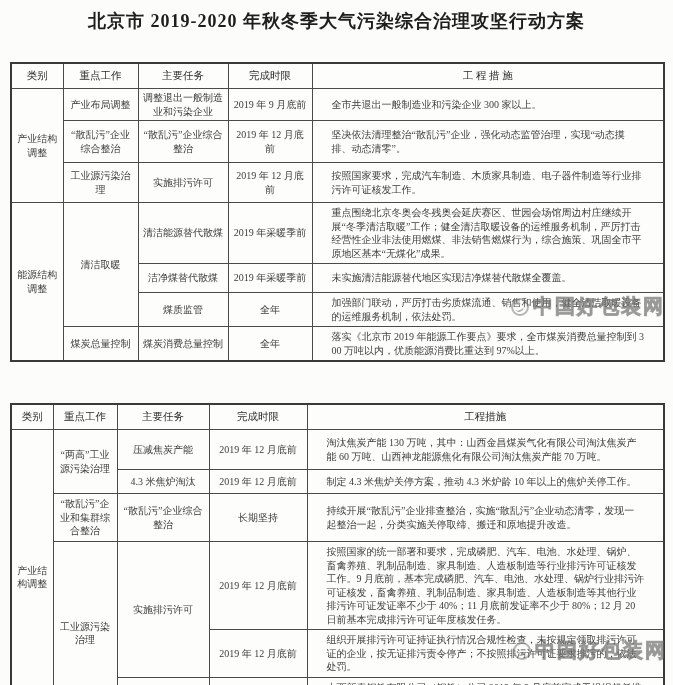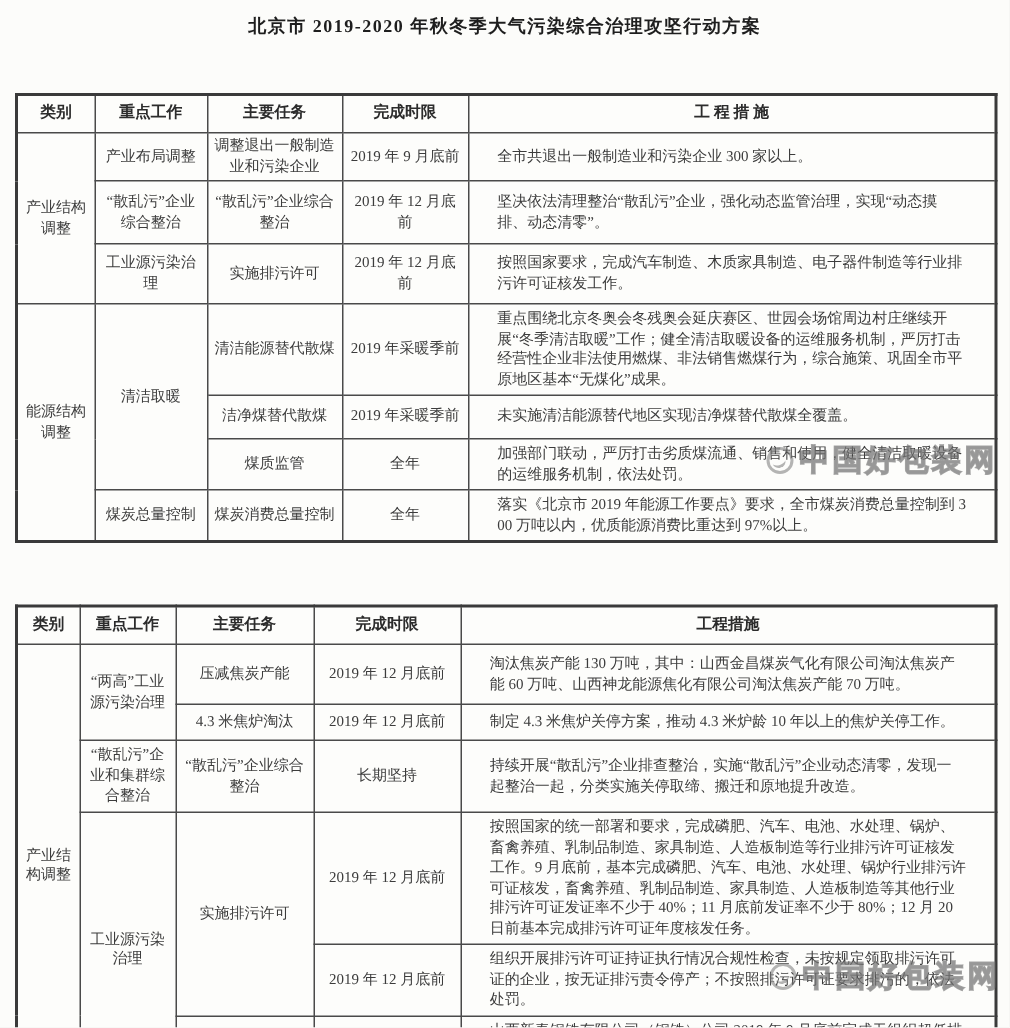--- a/index.html
+++ b/index.html
@@ -7,42 +7,42 @@
     position:relative;
     width:673px;height:685px;
     background:#fcfcfa;
     font-family:"Liberation Serif","DejaVu Serif",serif;
     color:#3c3c3c;
     overflow:hidden;
   }
   .doc-title{
     position:absolute;left:0;right:0;margin:0;
     text-align:center;
-    font-size:12px;font-weight:700;color:#1e1e1e;
+    font-size:18px;font-weight:700;color:#1e1e1e;
     letter-spacing:1px;
   }
   .title-1{top:9px;}
   .title-2{top:360px;}
   table.doc-table{
     position:absolute;left:10px;width:653px;
     border-collapse:collapse;table-layout:fixed;
     border:2px solid #3a3a3a;
     background:#fdfdfb;
   }
   .t1{top:62px;}
   .t2{top:403px;}
   .doc-table th,.doc-table td{
     border:1px solid #4a4a4a;
     padding:2px 3px;
     font-size:10px;line-height:1.35;
     text-align:center;vertical-align:middle;
     color:#3c3c3c;
     word-break:break-all;
   }
-  .doc-table th{font-weight:700;font-size:10.5px;color:#2c2c2c;padding:5px 2px;}
+  .doc-table th{font-weight:400;font-size:10.5px;color:#2c2c2c;padding:5px 2px;}
   .doc-table td.left{text-align:left;padding:3px 19px;}
   
   .t1 col.c1{width:52px;} .t1 col.c2{width:75px;} .t1 col.c3{width:90px;}
   .t1 col.c4{width:84px;} .t1 col.c5{width:352px;}
   .t2 col.c1{width:42px;} .t2 col.c2{width:64px;} .t2 col.c3{width:92px;}
   .t2 col.c4{width:98px;} .t2 col.c5{width:357px;}
   
   .t1 tbody tr:nth-child(1){height:30px;}
   .t1 tbody tr:nth-child(2){height:42px;}
   .t1 tbody tr:nth-child(3){height:40px;}

